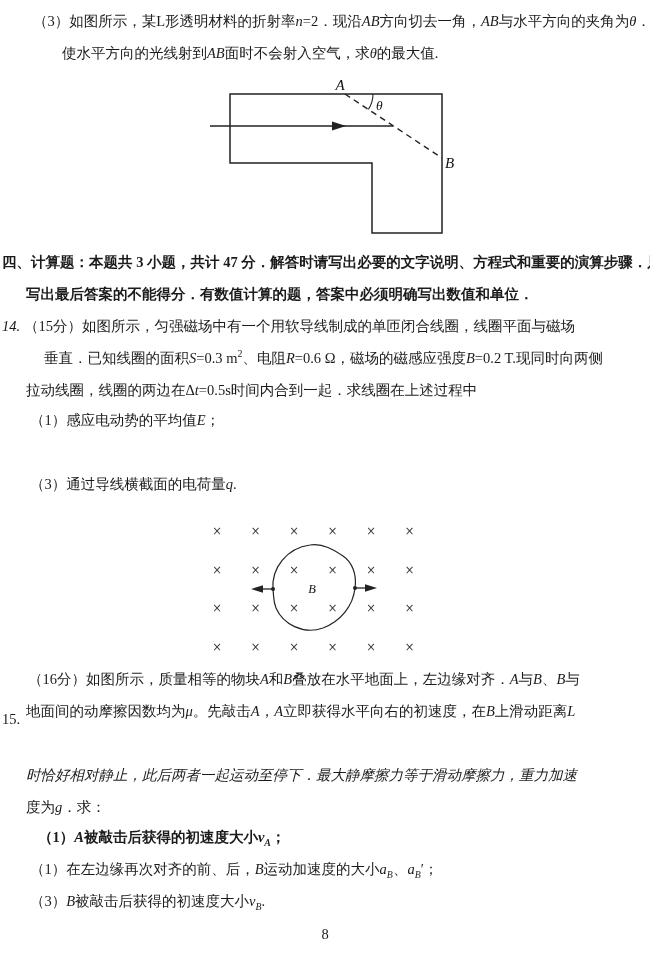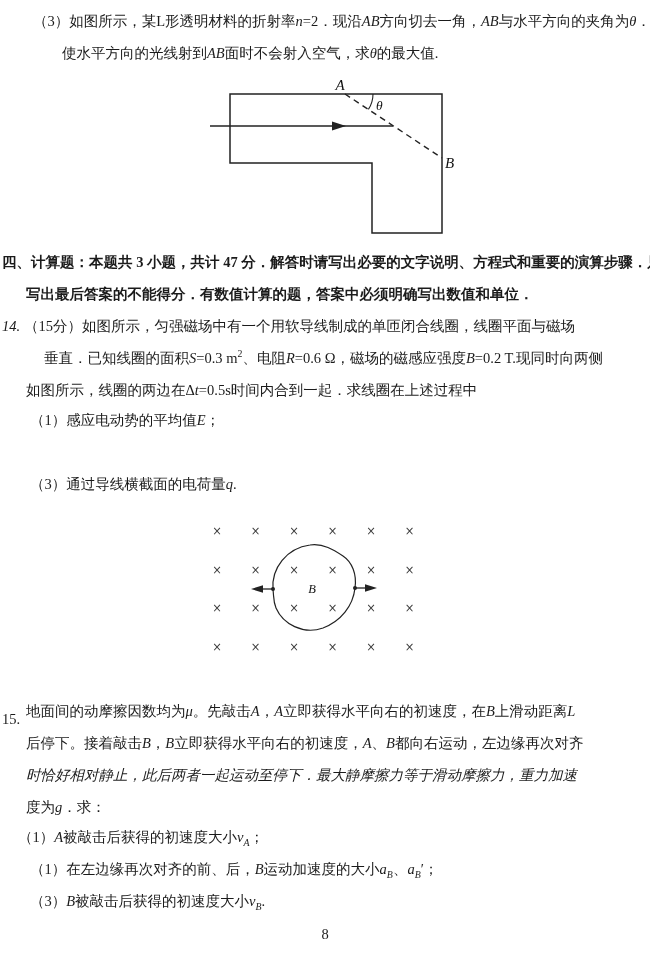--- a/index.html
+++ b/index.html
@@ -48,21 +48,21 @@
     <text class="figtext" x="247" y="92" font-size="15">B</text>
     <text class="figtext" x="178" y="34" font-size="13.5">θ</text>
   </svg>
 
   <div class="line bold" style="left:2px;top:254px;"><span>四、计算题：本题共 3 小题，共计 47 分．解答时请写出必要的文字说明、方程式和重要的演算步骤．只</span></div>
   <div class="line bold" style="left:26px;top:286px;"><span>写出最后答案的不能得分．有数值计算的题，答案中必须明确写出数值和单位．</span></div>
 
   <div class="line" style="left:2px;top:318px;font-style:italic;">14.</div>
   <div class="line" style="left:24px;top:318px;"><span>（15分）如图所示，匀强磁场中有一个用软导线制成的单匝闭合线圈，线圈平面与磁场</span></div>
   <div class="line" style="left:26px;top:350px;margin-left:18px;"><span>垂直．已知线圈的面积</span><span class="it">S</span><span>=0.3 m</span><sup>2</sup><span>、电阻</span><span class="it">R</span><span>=0.6 Ω，磁场的磁感应强度</span><span class="it">B</span><span>=0.2 T.现同时向两侧</span></div>
-  <div class="line" style="left:26px;top:382px;"><span>如图所示，线圈的两边在Δ</span><span class="it">t</span><span>=0.5s时间内合到一起．求线圈在上述过程中</span></div>
+  <div class="line" style="left:26px;top:382px;"><span>拉动线圈，线圈的两边在Δ</span><span class="it">t</span><span>=0.5s时间内合到一起．求线圈在上述过程中</span></div>
   <div class="line" style="left:30px;top:412px;"><span>（1）感应电动势的平均值</span><span class="it">E</span><span>；</span></div>
   <div class="line" style="left:30px;top:476px;"><span>（3）通过导线横截面的电荷量</span><span class="it">q</span><span>.</span></div>
 
   <svg width="240" height="148" viewBox="0 0 240 148" style="left:193px;top:516px;">
     <g>
         <text x="24" y="15" class="cross">×</text>
         <text x="62.5" y="15" class="cross">×</text>
         <text x="101" y="15" class="cross">×</text>
         <text x="139.5" y="15" class="cross">×</text>
         <text x="178" y="15" class="cross">×</text>
@@ -94,23 +94,23 @@
     </g>
     <g>
       <line class="stroke" style="stroke-width:1.3" x1="162" y1="72" x2="179" y2="72"></line>
       <polygon class="fillb" points="184,72 172,68.2 172,75.8"></polygon>
       <circle class="fillb" cx="162" cy="72" r="2"></circle>
     </g>
     <text class="figtext" x="119" y="77" font-size="12.5" text-anchor="middle">B</text>
   </svg>
 
   <div class="line" style="left:2px;top:711px;">15.</div>
+  <div class="line" style="left:28px;top:671px;"><span>（16分）如图所示，质量相等的物块</span><span class="it">A</span><span>和</span><span class="it">B</span><span>叠放在水平地面上，左边缘对齐．</span><span class="it">A</span><span>与</span><span class="it">B</span><span>、</span><span class="it">B</span><span>与</span></div>
   <div class="line" style="left:26px;top:703px;"><span>地面间的动摩擦因数均为</span><span class="it">μ</span><span>。先敲击</span><span class="it">A</span><span>，</span><span class="it">A</span><span>立即获得水平向右的初速度，在</span><span class="it">B</span><span>上滑动距离</span><span class="it">L</span></div>
-  <div class="line" style="left:26px;top:735px;"><span>后停下。接着敲击</span><span class="it">B</span><span>，</span><span class="it">B</span><span>立即获得水平向右的初速度，</span><span class="it">A</span><span>、</span><span class="it">B</span><span>都向右运动，左边缘再次对齐</span></div>
   <div class="line" style="left:26px;top:767px;font-style:italic;"><span>时恰好相对静止，此后两者一起运动至停下．最大静摩擦力等于滑动摩擦力，重力加速</span></div>
   <div class="line" style="left:26px;top:799px;"><span>度为</span><span class="it">g</span><span>．求：</span></div>
-  <div class="line" style="left:18px;top:829px;"><span>（1）</span><span class="it">A</span><span>被敲击后获得的初速度大小</span><span class="it">v</span><sub class="it">A</sub><span>；</span></div>
+  <div class="line" style="left:38px;top:829px;font-weight:bold;"><span>（1）</span><span class="it">A</span><span>被敲击后获得的初速度大小</span><span class="it">v</span><sub class="it">A</sub><span>；</span></div>
   <div class="line" style="left:30px;top:861px;"><span>（1）在左边缘再次对齐的前、后，</span><span class="it">B</span><span>运动加速度的大小</span><span class="it">a</span><sub class="it">B</sub><span>、</span><span class="it">a</span><sub class="it">B</sub><span>′；</span></div>
   <div class="line" style="left:30px;top:893px;"><span>（3）</span><span class="it">B</span><span>被敲击后获得的初速度大小</span><span class="it">v</span><sub class="it">B</sub><span>.</span></div>
 
   <div class="pgnum" style="top:926px;">8</div>
 
 </div>
 
 </body></html>

